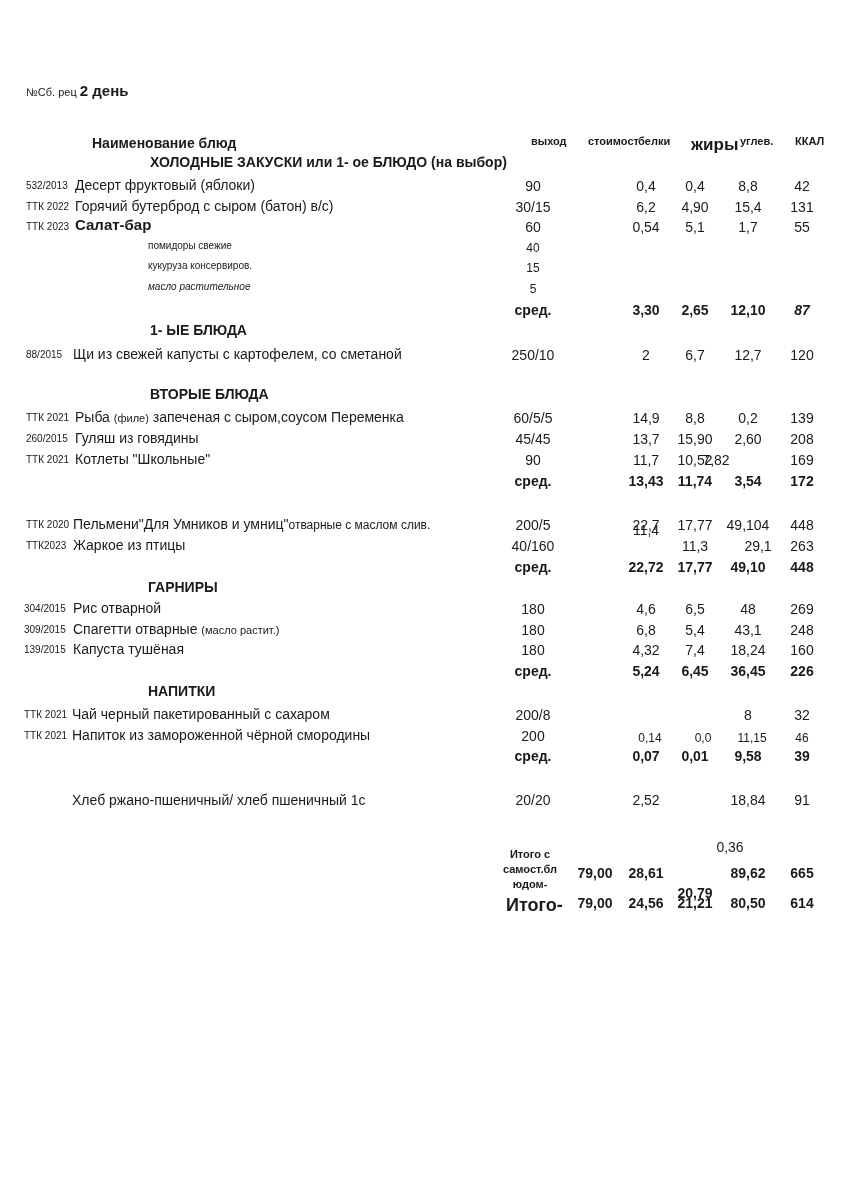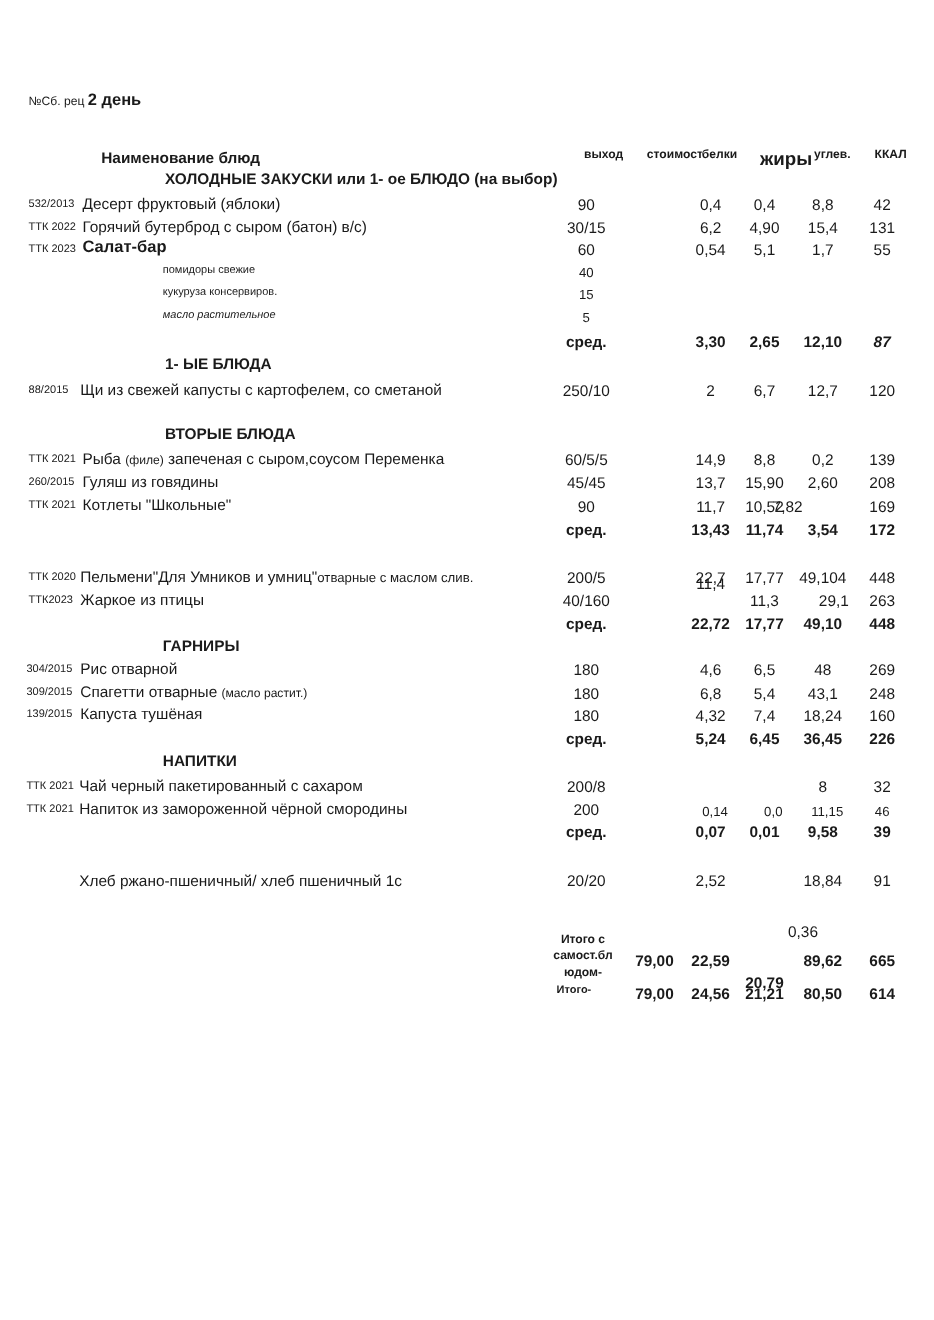--- a/index.html
+++ b/index.html
@@ -12,21 +12,21 @@
   .hdr-name { left:74px; font-size:14px; }
   .sec { font-size:14px; font-weight:bold; }
   .code { font-size:10px; }
   .name { font-size:14px; }
   .name small { font-size:11px; }
   .sub { font-size:10px; left:148px; }
   .num { font-size:14px; text-align:center; width:60px; }
   .num.b { font-weight:bold; }
   .num.sm { font-size:12px; }
   .lbl-small { font-size:11px; font-weight:bold; text-align:center; line-height:15px; width:60px; }
-  .tot-lbl { font-size:10px; font-weight:bold; }
+  .tot-lbl { font-size:18px; font-weight:bold; }
   .tot { font-size:14px; font-weight:bold; text-align:center; width:60px; }
 </style>
 </head>
 <body>
 
 <div class="abs doc-label">
   <span>№Сб. рец</span>
   <b>2 день</b>
 </div>
 
@@ -247,21 +247,21 @@
   <span class="abs num" style="left:772px;top:792px;">91</span>
 </div>
 
 <div>
   <div class="abs lbl-small" style="left:500px;top:847px;">
     <div>Итого с</div>
     <div>самост.бл</div>
     <div>юдом-</div>
   </div>
   <span class="abs tot" style="left:565px;top:865px;">79,00</span>
-  <span class="abs tot" style="left:616px;top:865px;">22,59</span>
+  <span class="abs tot" style="left:616px;top:865px;">28,61</span>
   <span class="abs tot" style="left:665px;top:865px;margin-top:20px;">20,79</span>
   <span class="abs tot" style="left:718px;top:865px;">89,62</span>
   <span class="abs tot" style="left:772px;top:865px;">665</span>
 </div>
 
 <div>
   <span class="abs tot-lbl" style="left:506px;top:895px;">Итого-</span>
   <span class="abs tot" style="left:565px;top:895px;">79,00</span>
   <span class="abs tot" style="left:616px;top:895px;">24,56</span>
   <span class="abs tot" style="left:665px;top:895px;">21,21</span>

